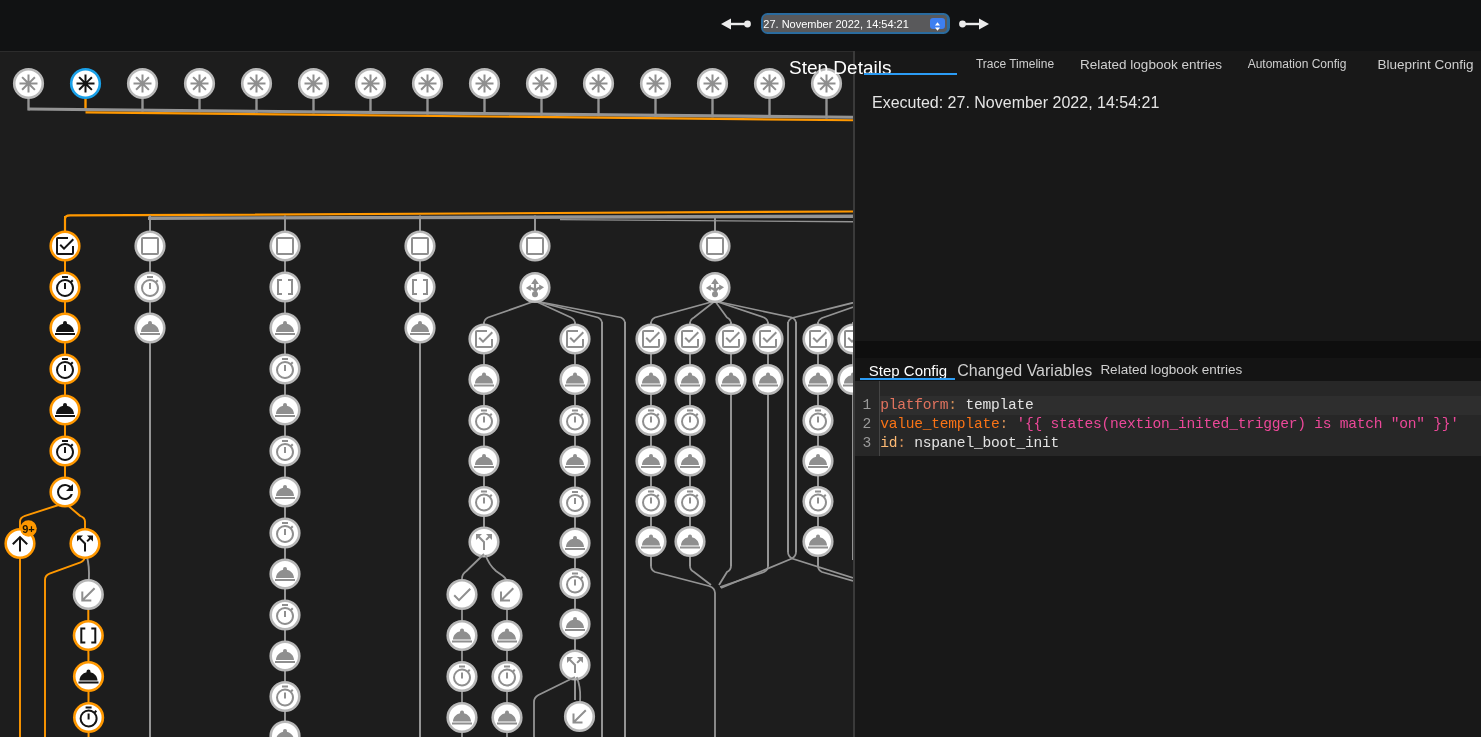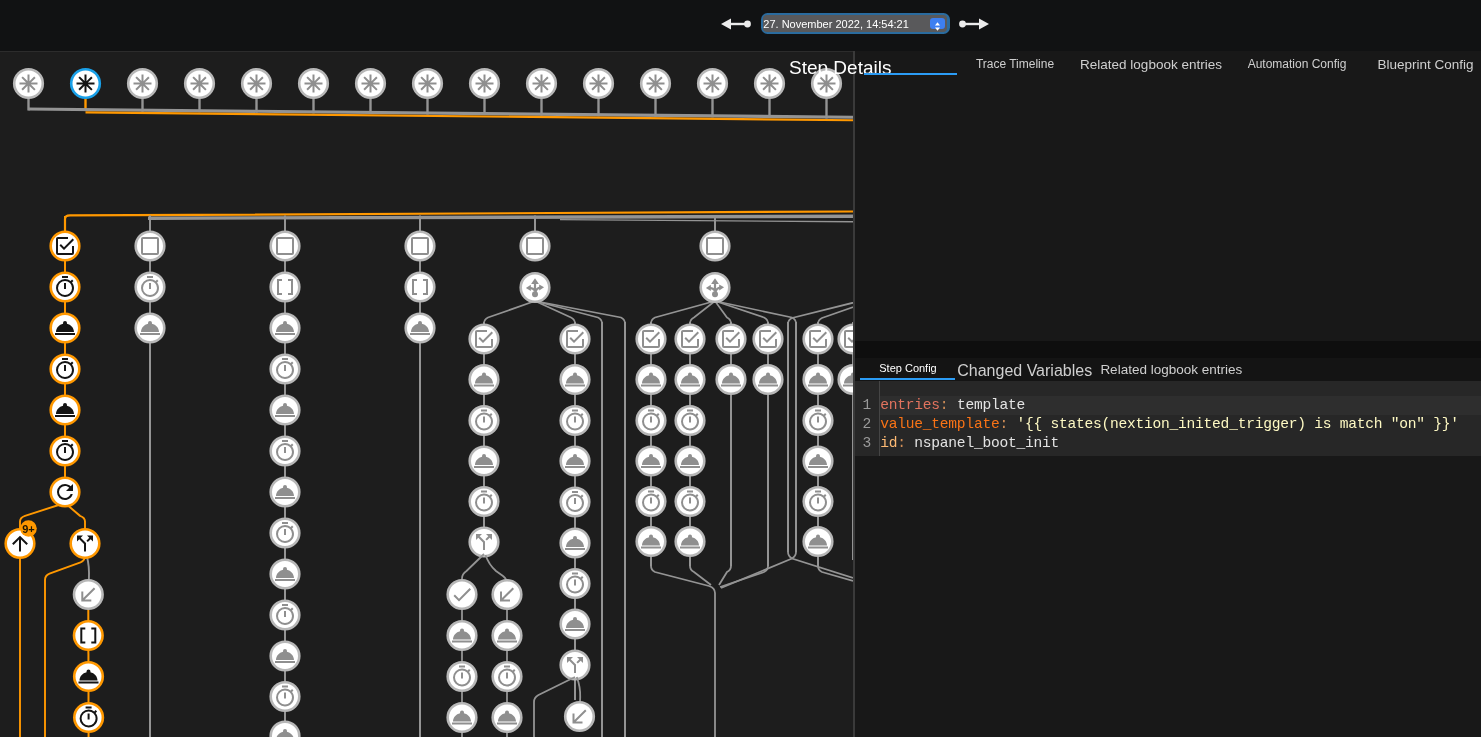--- a/index.html
+++ b/index.html
@@ -324,30 +324,31 @@
 
 <div style="position:absolute;left:853px;top:51px;width:2px;height:686px;background:#3a3a3a;"></div>
 <div style="position:absolute;left:855px;top:51px;width:626px;height:686px;background:#181818;">
 
  <div style="position:absolute;left:-66px;top:6px;width:240px;text-align:left;font-size:19px;color:#ffffff;">Step Details</div>
       <div style="position:absolute;left:40px;top:6px;width:240px;text-align:center;font-size:12px;color:#cfcfcf;">Trace Timeline</div>
       <div style="position:absolute;left:176px;top:6px;width:240px;text-align:center;font-size:13.5px;color:#cfcfcf;">Related logbook entries</div>
       <div style="position:absolute;left:322px;top:6px;width:240px;text-align:center;font-size:12px;color:#cfcfcf;">Automation Config</div>
       <div style="position:absolute;left:450.5999999999999px;top:6px;width:240px;text-align:center;font-size:13.5px;color:#cfcfcf;">Blueprint Config</div>
  <div style="position:absolute;left:8.5px;top:21.8px;width:93px;height:2.6px;background:#2b9cf5;"></div>
+ <div style="position:absolute;left:17px;top:43px;font-size:16px;color:#e4e4e4;">Executed: 27. November 2022, 14:54:21</div>
 
  <div style="position:absolute;left:0;top:290px;width:100%;height:16.5px;background:#0e0e0e;"></div>
 
  <div style="position:absolute;left:0;top:306.5px;width:100%;height:23.5px;background:#141414;"></div>
- <div style="position:absolute;left:-67px;top:311px;width:240px;text-align:center;font-size:11px;color:#ffffff;">Step Config</div>
+ <div style="position:absolute;left:-67px;top:311px;width:240px;text-align:center;font-size:15px;color:#ffffff;">Step Config</div>
       <div style="position:absolute;left:49.700000000000045px;top:311px;width:240px;text-align:center;font-size:16px;color:#cfcfcf;">Changed Variables</div>
       <div style="position:absolute;left:196.29999999999995px;top:311px;width:240px;text-align:center;font-size:13.5px;color:#cfcfcf;">Related logbook entries</div>
  <div style="position:absolute;left:5px;top:326.8px;width:94.5px;height:2.6px;background:#2b9cf5;"></div>
 
  <div style="position:absolute;left:0;top:330px;width:100%;height:75.4px;background:#272727;font-family:'Liberation Mono',monospace;font-size:14.6px;letter-spacing:-0.25px;line-height:18.65px;">
    <div style="position:absolute;left:24.5px;top:15.4px;width:601.5px;height:18.65px;background:#2e2e2e;"></div>
    <div style="position:absolute;left:23.5px;top:0;width:1px;height:75.4px;background:#454545;"></div>
    <div style="position:absolute;left:0;top:15.4px;width:16px;text-align:right;color:#9a9a9a;">1<br>2<br>3</div>
-   <div style="position:absolute;left:25.3px;top:15.4px;white-space:pre;color:#e3e3e3;"><span style="color:#e2735e">entries</span><span style="color:#cf8d57">:</span> template
-<span style="color:#f97316">value_template</span><span style="color:#cf8d57">:</span> <span style="color:#fef9c3">'{{ states(nextion_inited_trigger) is match "on" }}'</span>
+   <div style="position:absolute;left:25.3px;top:15.4px;white-space:pre;color:#e3e3e3;"><span style="color:#e2735e">platform</span><span style="color:#cf8d57">:</span> template
+<span style="color:#f97316">value_template</span><span style="color:#cf8d57">:</span> <span style="color:#ec4899">'{{ states(nextion_inited_trigger) is match "on" }}'</span>
 <span style="color:#fdba74">id</span><span style="color:#cf8d57">:</span> nspanel_boot_init</div>
  </div>
 </div>
 </div>
 </body></html>

